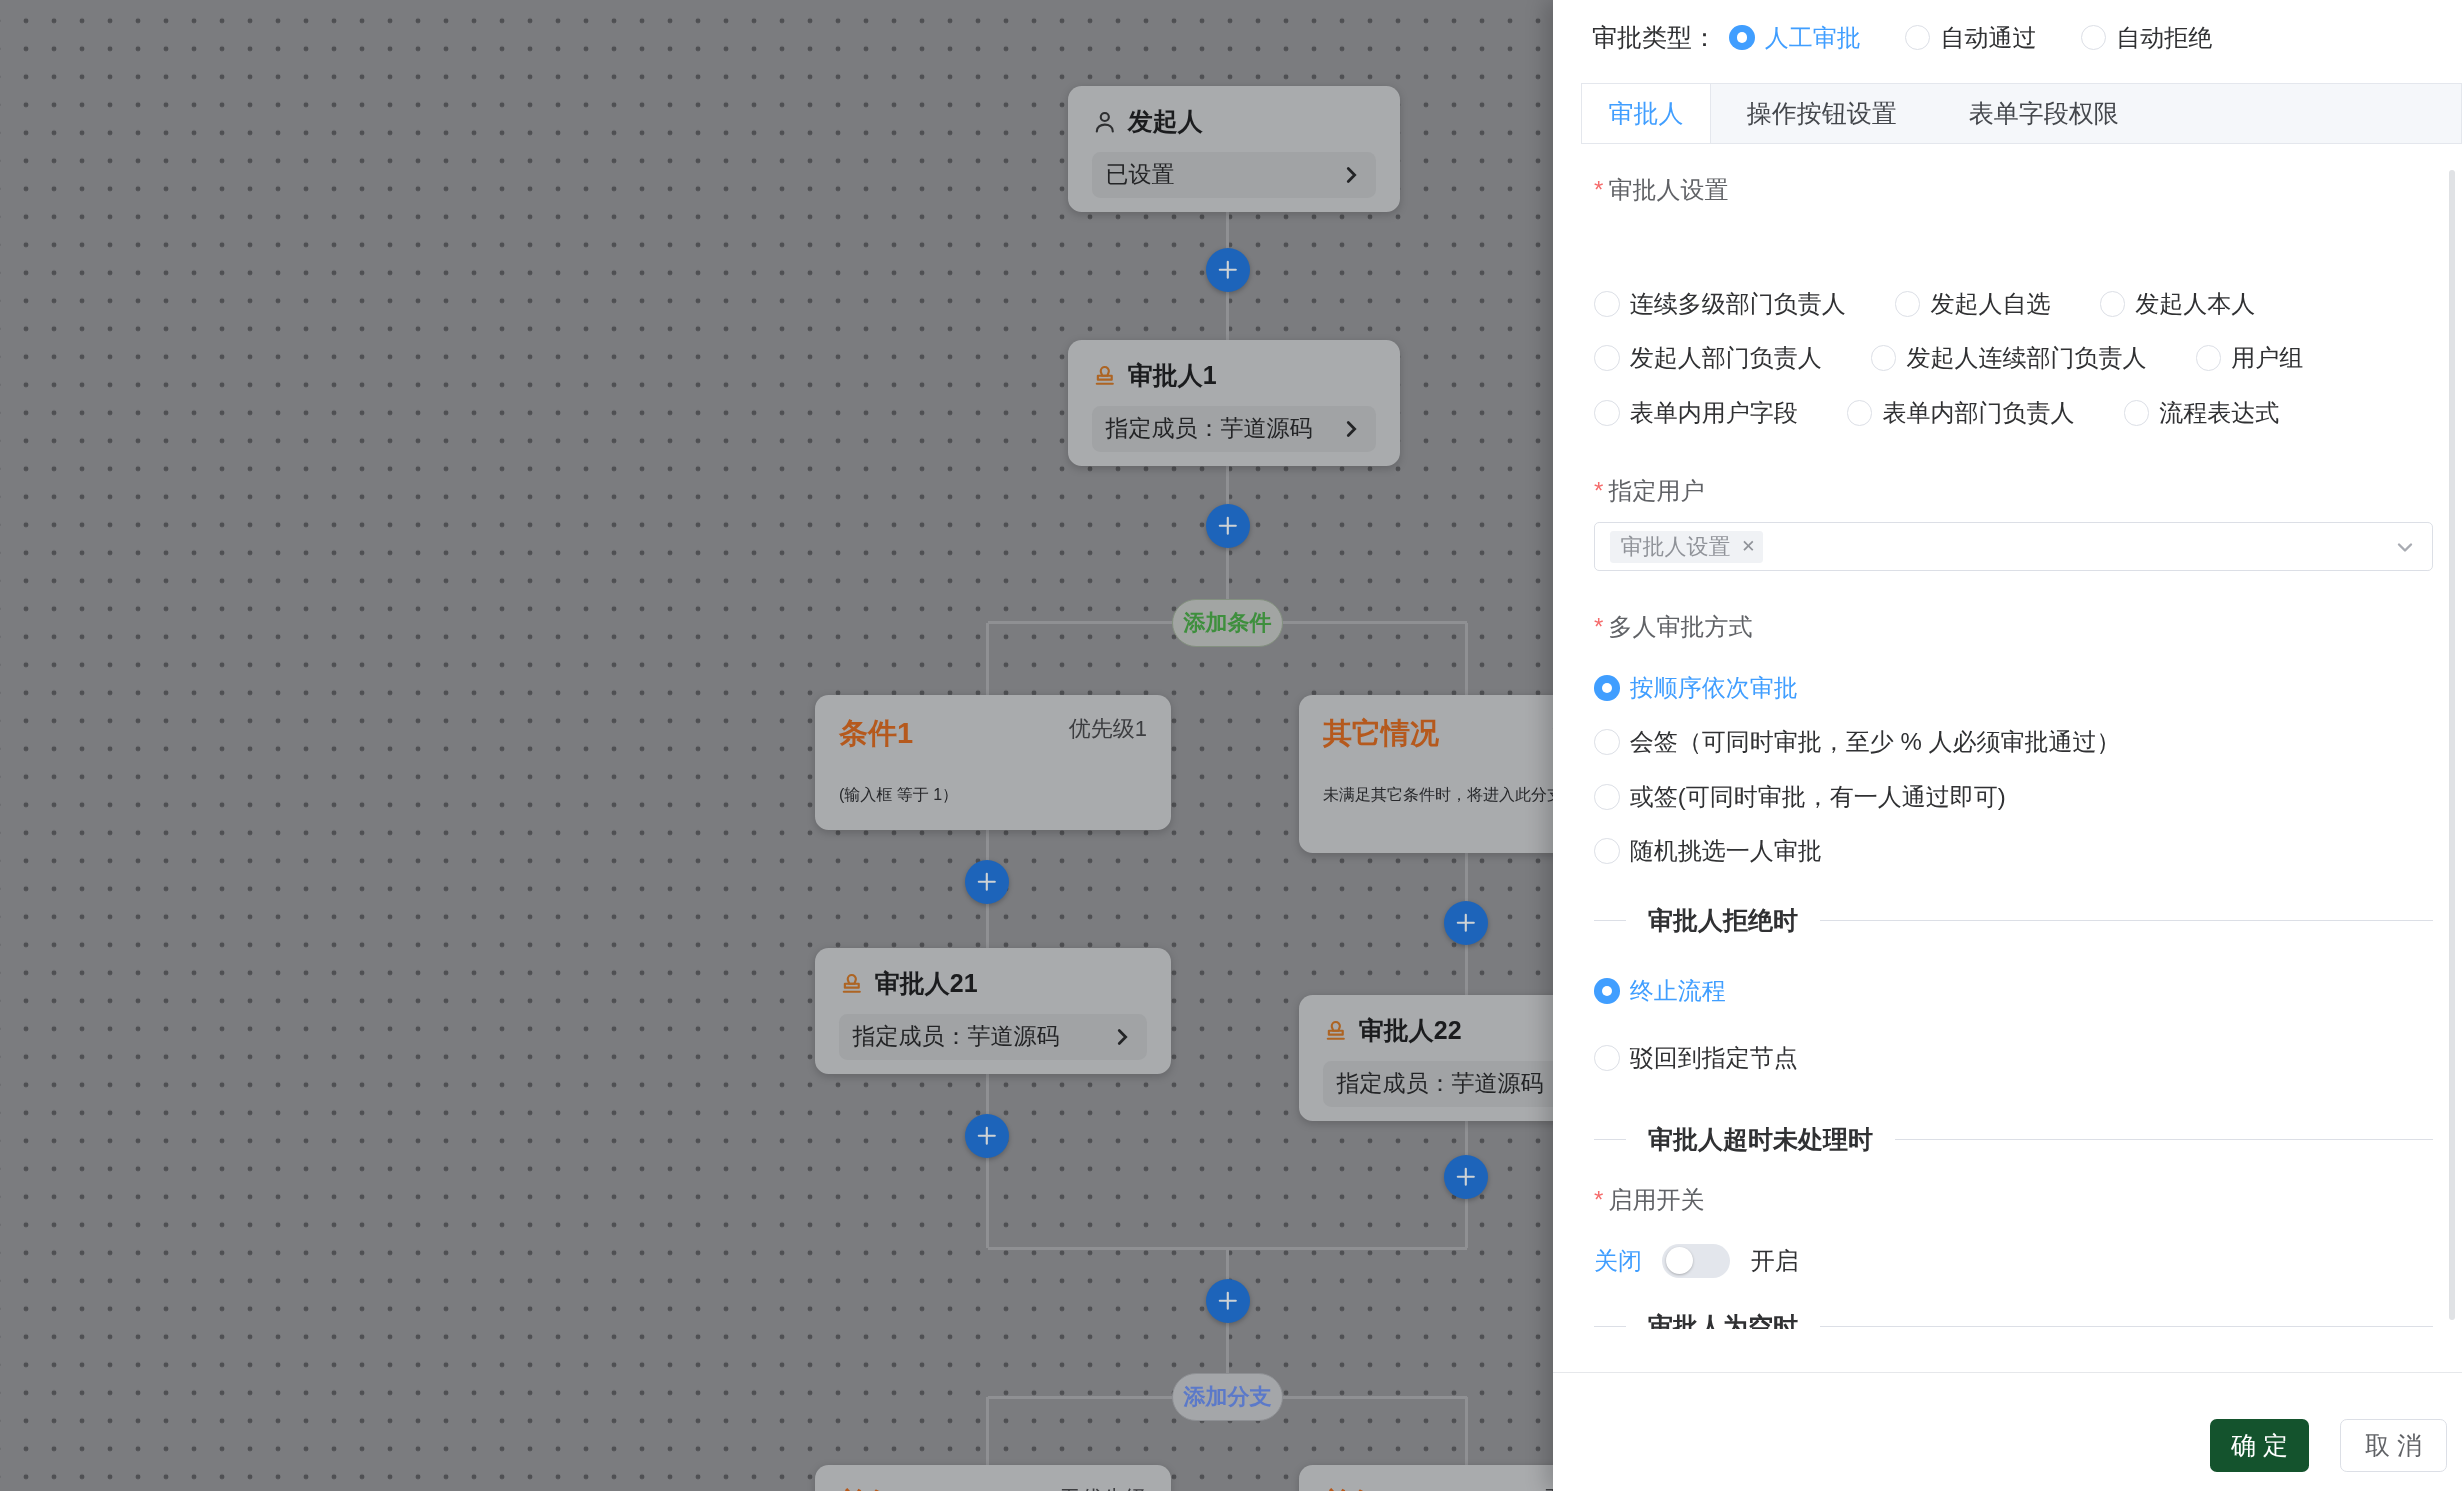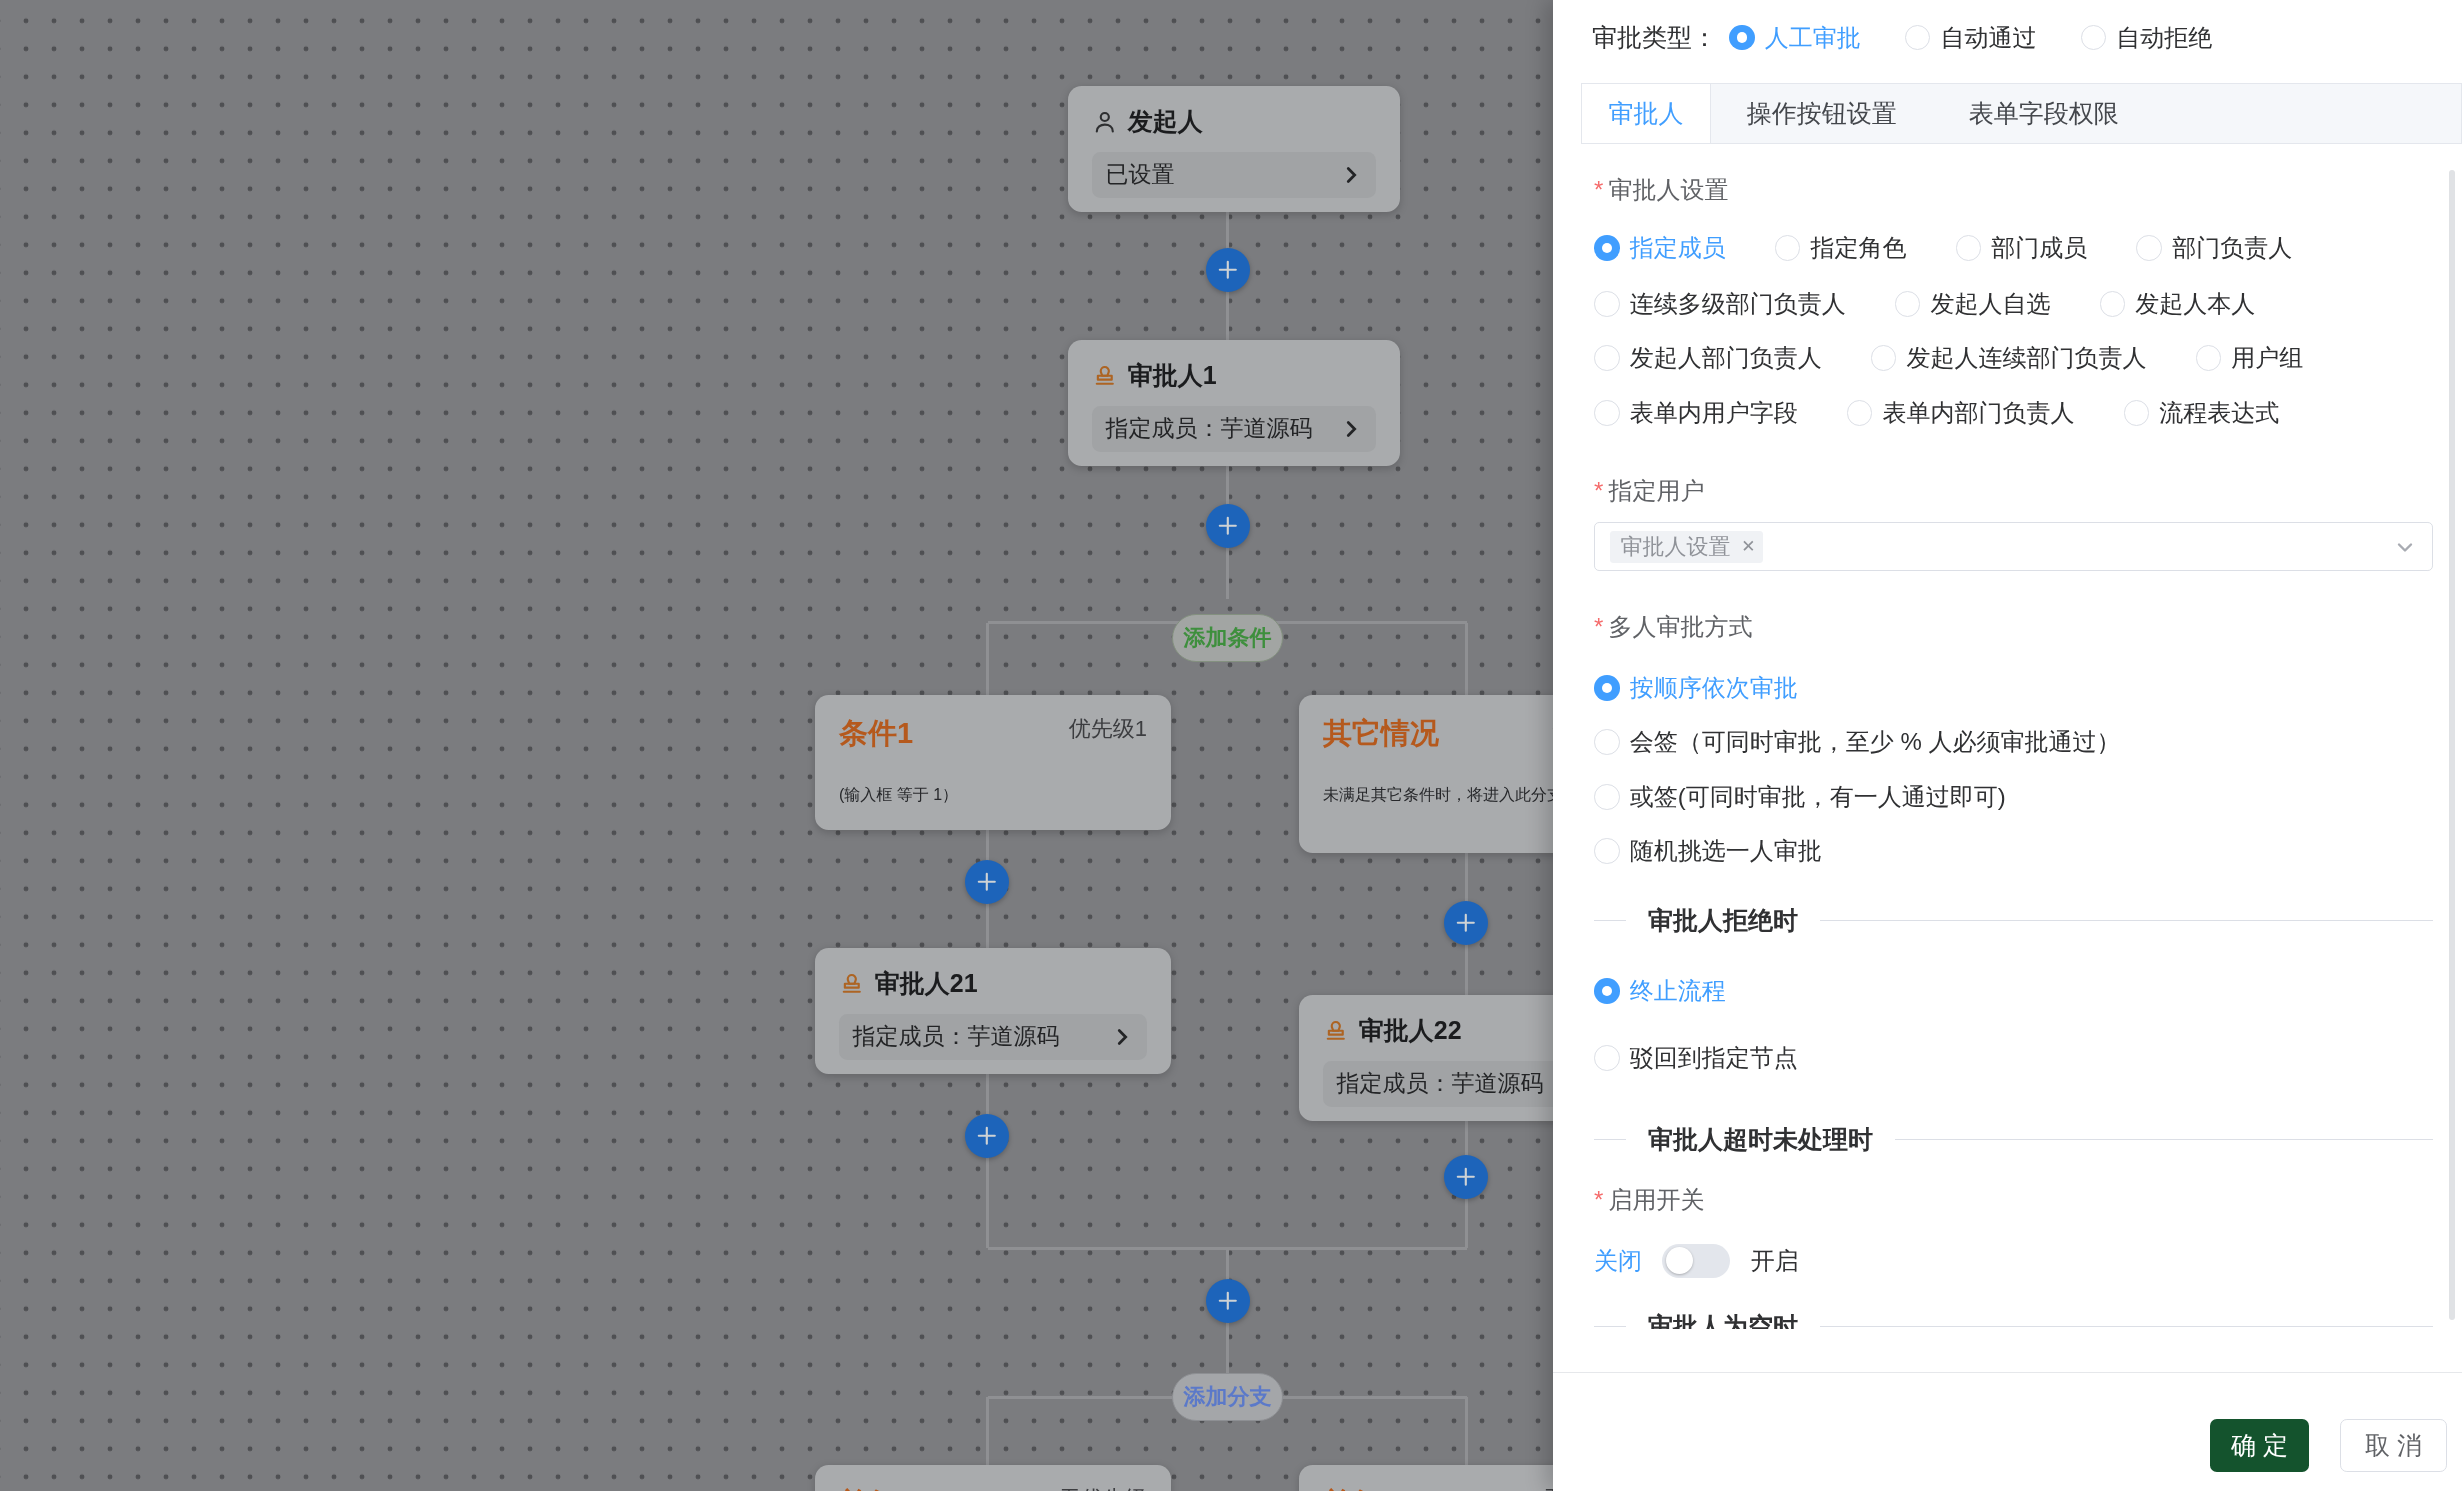--- a/index.html
+++ b/index.html
@@ -149,21 +149,21 @@
     </div>
 
     <div class="plus" style="left:1206px;top:504px">
       <span class="icon">
         <svg width="25.6" height="25.6" viewBox="0 0 24 24" fill="none" stroke="#ced2d5" stroke-width="2" stroke-linecap="round">
             <path d="M12 4.5v15M4.5 12h15"></path>
           </svg>
       </span>
     </div>
 
-    <div class="pill pill-cond" style="left:1172px;top:614px">
+    <div class="pill pill-cond" style="left:1172px;top:599px">
       <span>添加条件</span>
     </div>
 
     <div class="node" style="left:815px;top:695px;width:356px;height:135px">
       <div class="cond-head">
         <span class="cond-title">条件1</span>
         <span class="cond-prio">优先级1</span>
       </div>
       <div class="cond-body">(输入框 等于 1）</div>
     </div>
@@ -297,38 +297,20 @@
       <div class="tab">表单字段权限</div>
     </div>
 
     <div class="dcontent">
 
       <div class="flabel" style="top:29px">
         <span class="req">*</span>
         <span>审批人设置</span>
       </div>
 
-      <div class="optrow" style="top:85px">
-        <span class="radio sel">
-            <span class="rc"></span>
-            <span class="rl">指定成员</span>
-          </span>
-        <span class="radio">
-            <span class="rc"></span>
-            <span class="rl">指定角色</span>
-          </span>
-        <span class="radio">
-            <span class="rc"></span>
-            <span class="rl">部门成员</span>
-          </span>
-        <span class="radio">
-            <span class="rc"></span>
-            <span class="rl">部门负责人</span>
-          </span>
-      </div>
       <div class="optrow" style="top:141px">
         <span class="radio">
             <span class="rc"></span>
             <span class="rl">连续多级部门负责人</span>
           </span>
         <span class="radio">
             <span class="rc"></span>
             <span class="rl">发起人自选</span>
           </span>
         <span class="radio">

